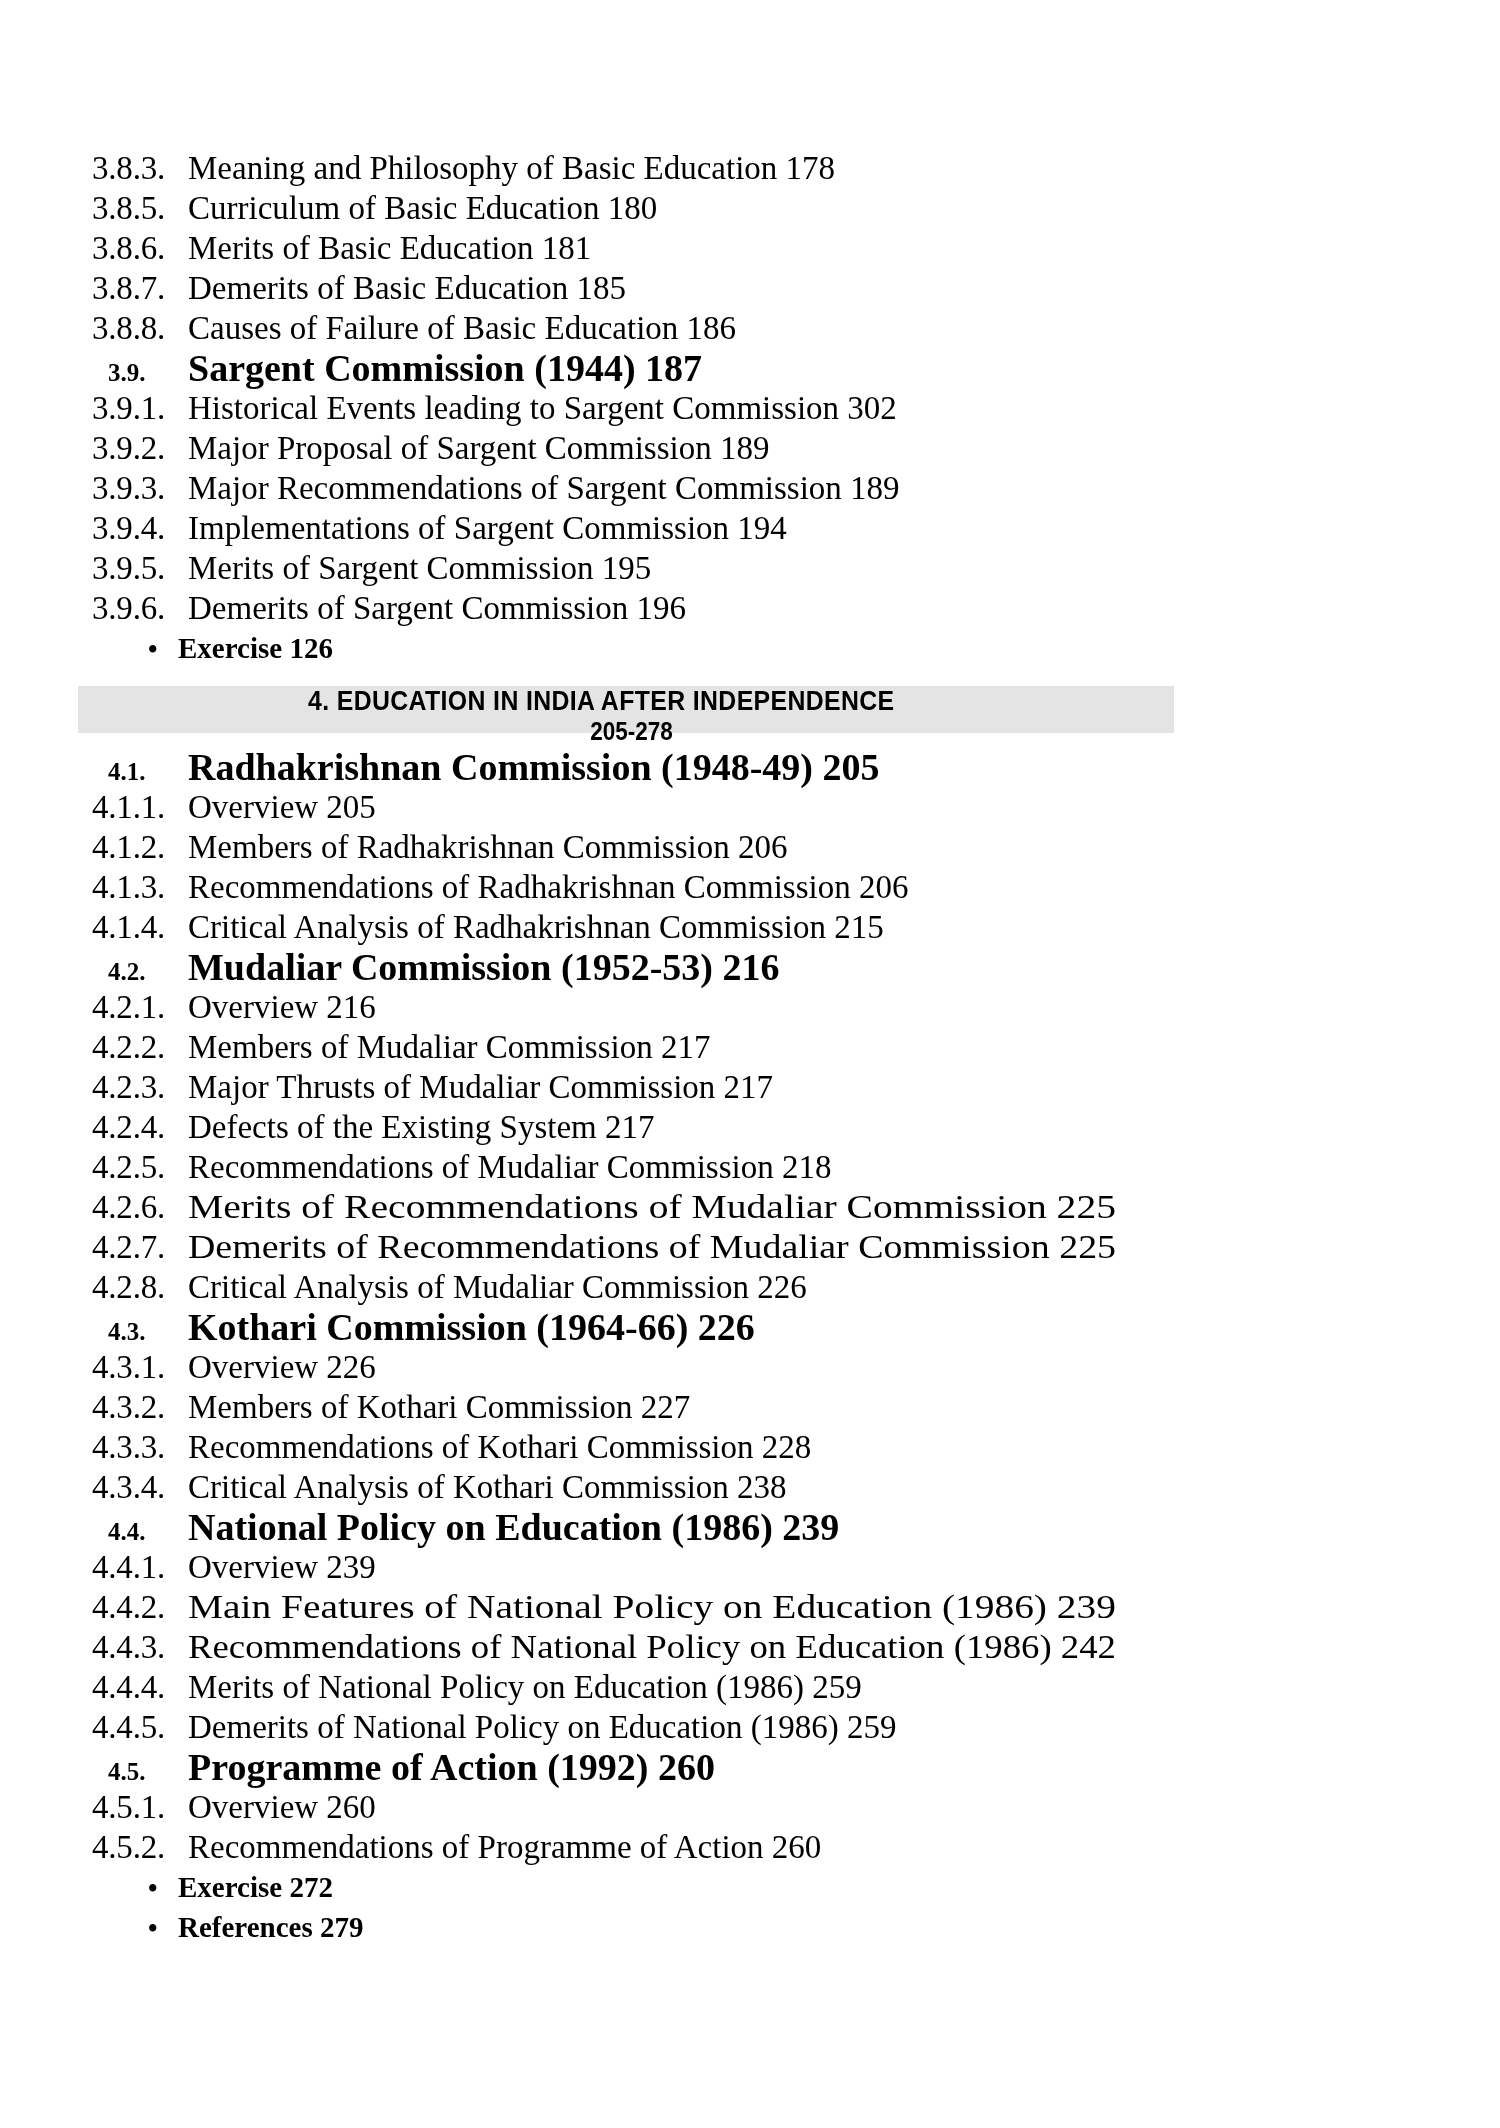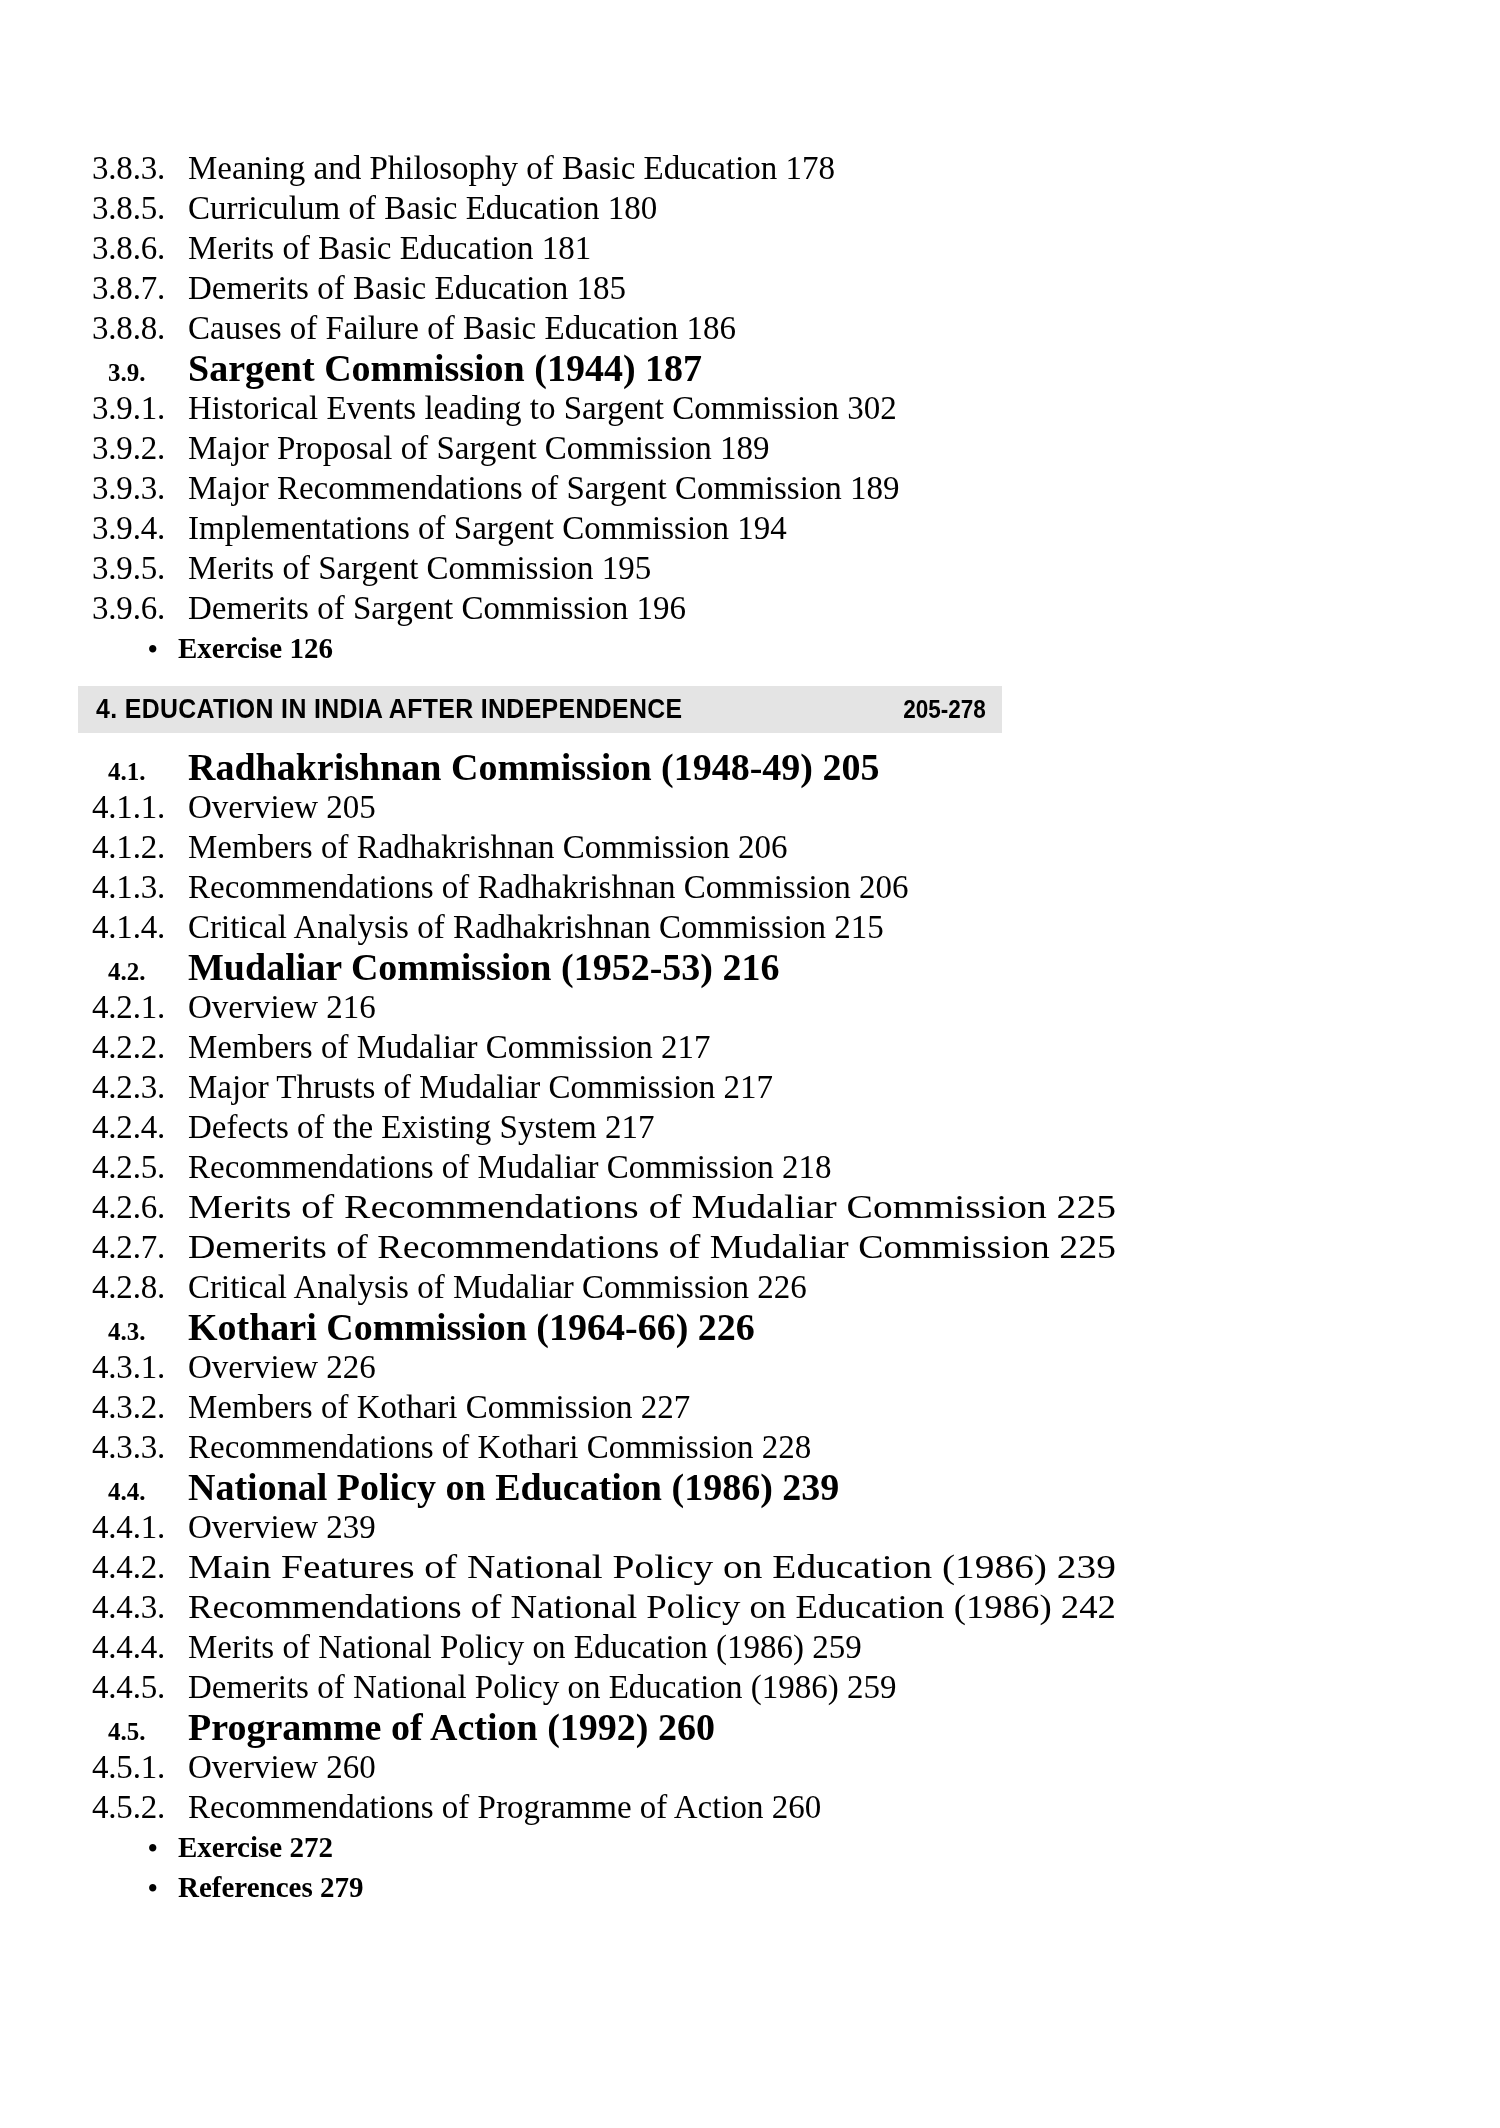--- a/index.html
+++ b/index.html
@@ -85,26 +85,27 @@
     font-weight: bold;
   }
 
   
   .chapter-bar {
     background: #e4e4e4;
     height: 47px;
     margin-left: -14px;
     margin-top: 18px;
     margin-bottom: 14px;
-    width: 924px;
+    width: 1096px;
     box-sizing: border-box;
     display: flex;
     align-items: center;
     justify-content: space-between;
     padding: 0 16px 0 18px;
+    flex-direction: column;
   }
   .chapter-bar .ch-title {
     font-family: "Liberation Sans", "DejaVu Sans", sans-serif;
     font-weight: bold;
     font-size: 27px;
     letter-spacing: 0.4px;
     transform: scaleX(0.92);
     transform-origin: left center;
     white-space: nowrap;
   }
@@ -243,20 +244,24 @@
         <span class="txt">Overview 226</span>
       </div>
       <div class="entry sub">
         <span class="num">4.3.2.</span>
         <span class="txt">Members of Kothari Commission 227</span>
       </div>
       <div class="entry sub">
         <span class="num">4.3.3.</span>
         <span class="txt">Recommendations of Kothari Commission 228</span>
       </div>
+      <div class="entry sub">
+        <span class="num">4.3.4.</span>
+        <span class="txt">Critical Analysis of Kothari Commission 238</span>
+      </div>
       <div class="entry section">
         <span class="num">4.4.</span>
         <span class="txt">National Policy on Education (1986) 239</span>
       </div>
       <div class="entry sub">
         <span class="num">4.4.1.</span>
         <span class="txt">Overview 239</span>
       </div>
       <div class="entry sub">
         <span class="num">4.4.2.</span>

